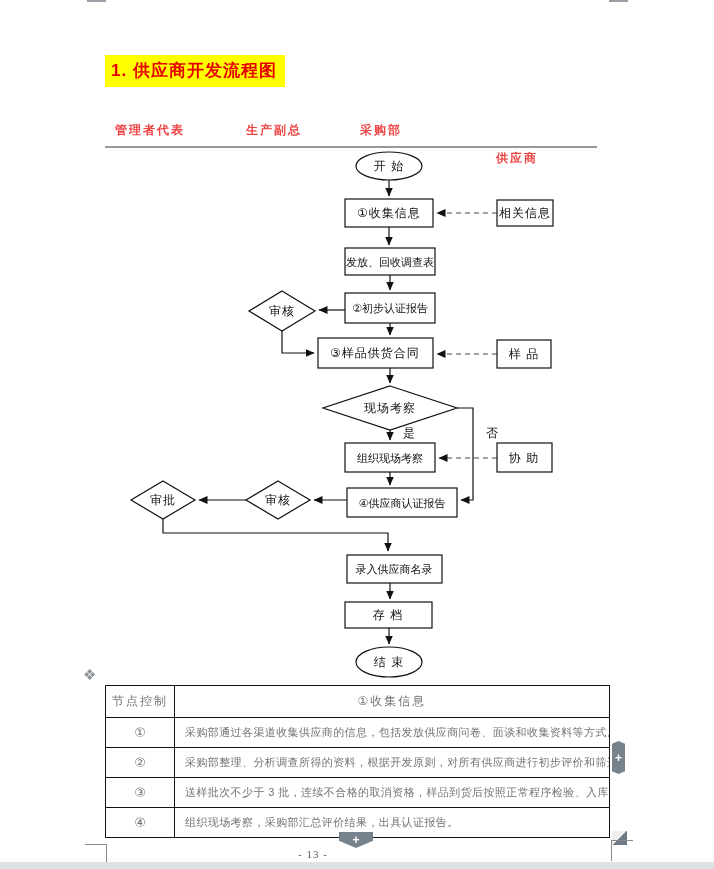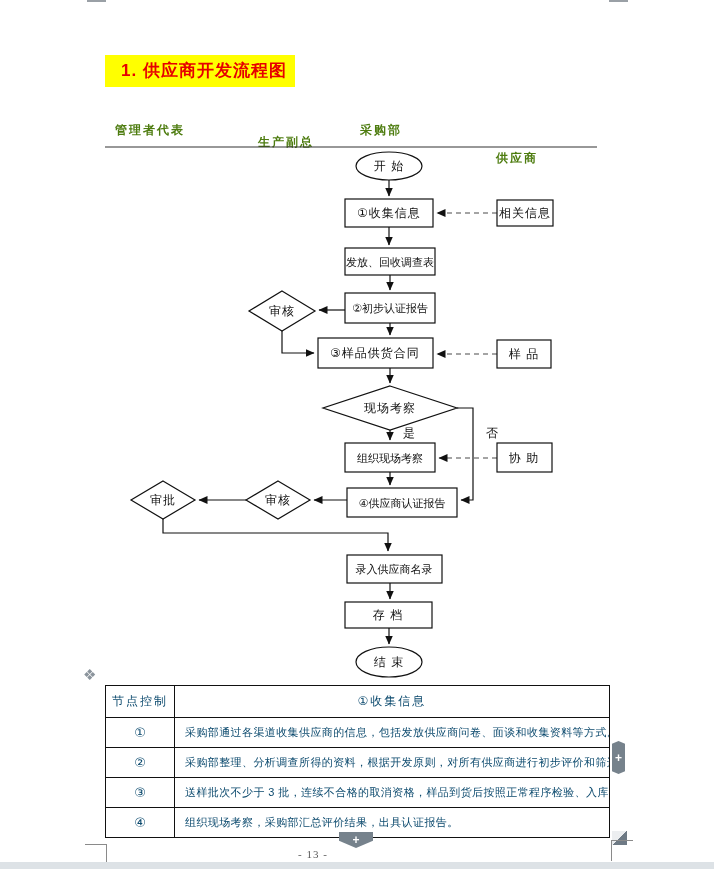--- a/index.html
+++ b/index.html
@@ -1,36 +1,36 @@
 <!DOCTYPE html>
 <html><head>
 <meta charset="utf-8">
 <style>
   html,body{margin:0;padding:0;background:#fff;}
   .page{position:relative;width:714px;height:869px;background:#ffffff;overflow:hidden;
         font-family:"Liberation Sans","DejaVu Sans",sans-serif;color:#1a1a1a;}
   
   .doc-title{position:absolute;left:105px;top:55px;background:#ffff00;color:#e60000;
-             font-size:17px;font-weight:bold;padding:4px 8px 5px 16px;letter-spacing:1px;}
+             font-size:17px;font-weight:bold;padding:4px 8px 5px 6px;letter-spacing:1px;}
   
   .lane-label{position:absolute;top:122px;transform:translateX(-50%);font-size:12px;
-              font-weight:bold;letter-spacing:2px;color:#4d7c0f;}
+              font-weight:bold;letter-spacing:2px;color:#ef4444;}
   
   .flow-svg{position:absolute;left:0;top:0;width:714px;height:869px;}
   .flow-svg text{font-family:"Liberation Sans","DejaVu Sans",sans-serif;font-size:12px;
                  fill:#111;text-anchor:middle;letter-spacing:1px;}
   .flow-svg text.small{font-size:11px;letter-spacing:0;}
   .flow-svg text.branch{text-anchor:start;letter-spacing:0;}
   .shape{fill:#ffffff;stroke:#111;stroke-width:1.2;}
   .conn{stroke:#111;stroke-width:1.2;fill:none;}
   .conn-dash{stroke:#4a4a4a;stroke-width:1.1;fill:none;stroke-dasharray:5 4;}
   
   .node-table{position:absolute;left:105px;top:685px;width:505px;border-collapse:collapse;
               border:1.5px solid #111;table-layout:fixed;}
-  .node-table td{border:1px solid #111;font-size:12px;color:#0c4a6e;overflow:hidden;}
+  .node-table td{border:1px solid #111;font-size:12px;color:#737373;overflow:hidden;}
   .node-table .col-node{width:66px;text-align:center;}
   .node-table .hdr{height:29px;text-align:center;letter-spacing:2px;}
   .node-table .desc{height:27px;padding-left:10px;font-size:11px;letter-spacing:0.4px;
                     white-space:nowrap;}
   .node-table .nodecell{height:27px;font-size:13px;}
   
   .move-handle{position:absolute;left:83px;top:667px;font-size:15px;color:#8b949c;
                cursor:move;line-height:1;}
   .side-plus{position:absolute;left:612px;top:741px;width:13px;height:33px;background:#76828c;
              color:#fff;font-size:12px;font-weight:bold;display:flex;align-items:center;
@@ -54,21 +54,21 @@
 <body>
 
 <div class="page">
 
   <div class="top-stub left"></div>
   <div class="top-stub right"></div>
 
   <div class="doc-title">1. 供应商开发流程图</div>
 
   <span class="lane-label" style="left:150px;">管理者代表</span>
-  <span class="lane-label" style="left:286px;margin-top:12px;">生产副总</span>
+  <span class="lane-label" style="left:274px;">生产副总</span>
   <span class="lane-label" style="left:381px;">采购部</span>
   <span class="lane-label" style="left:517px;margin-top:28px;">供应商</span>
 
   <svg class="flow-svg" viewBox="0 0 714 869">
     <defs>
       <marker id="ah" markerWidth="10" markerHeight="8" refX="8.5" refY="4" orient="auto" markerUnits="userSpaceOnUse">
         <path d="M0,0 L9,4 L0,8 z" fill="#111"></path>
       </marker>
     </defs>
 

